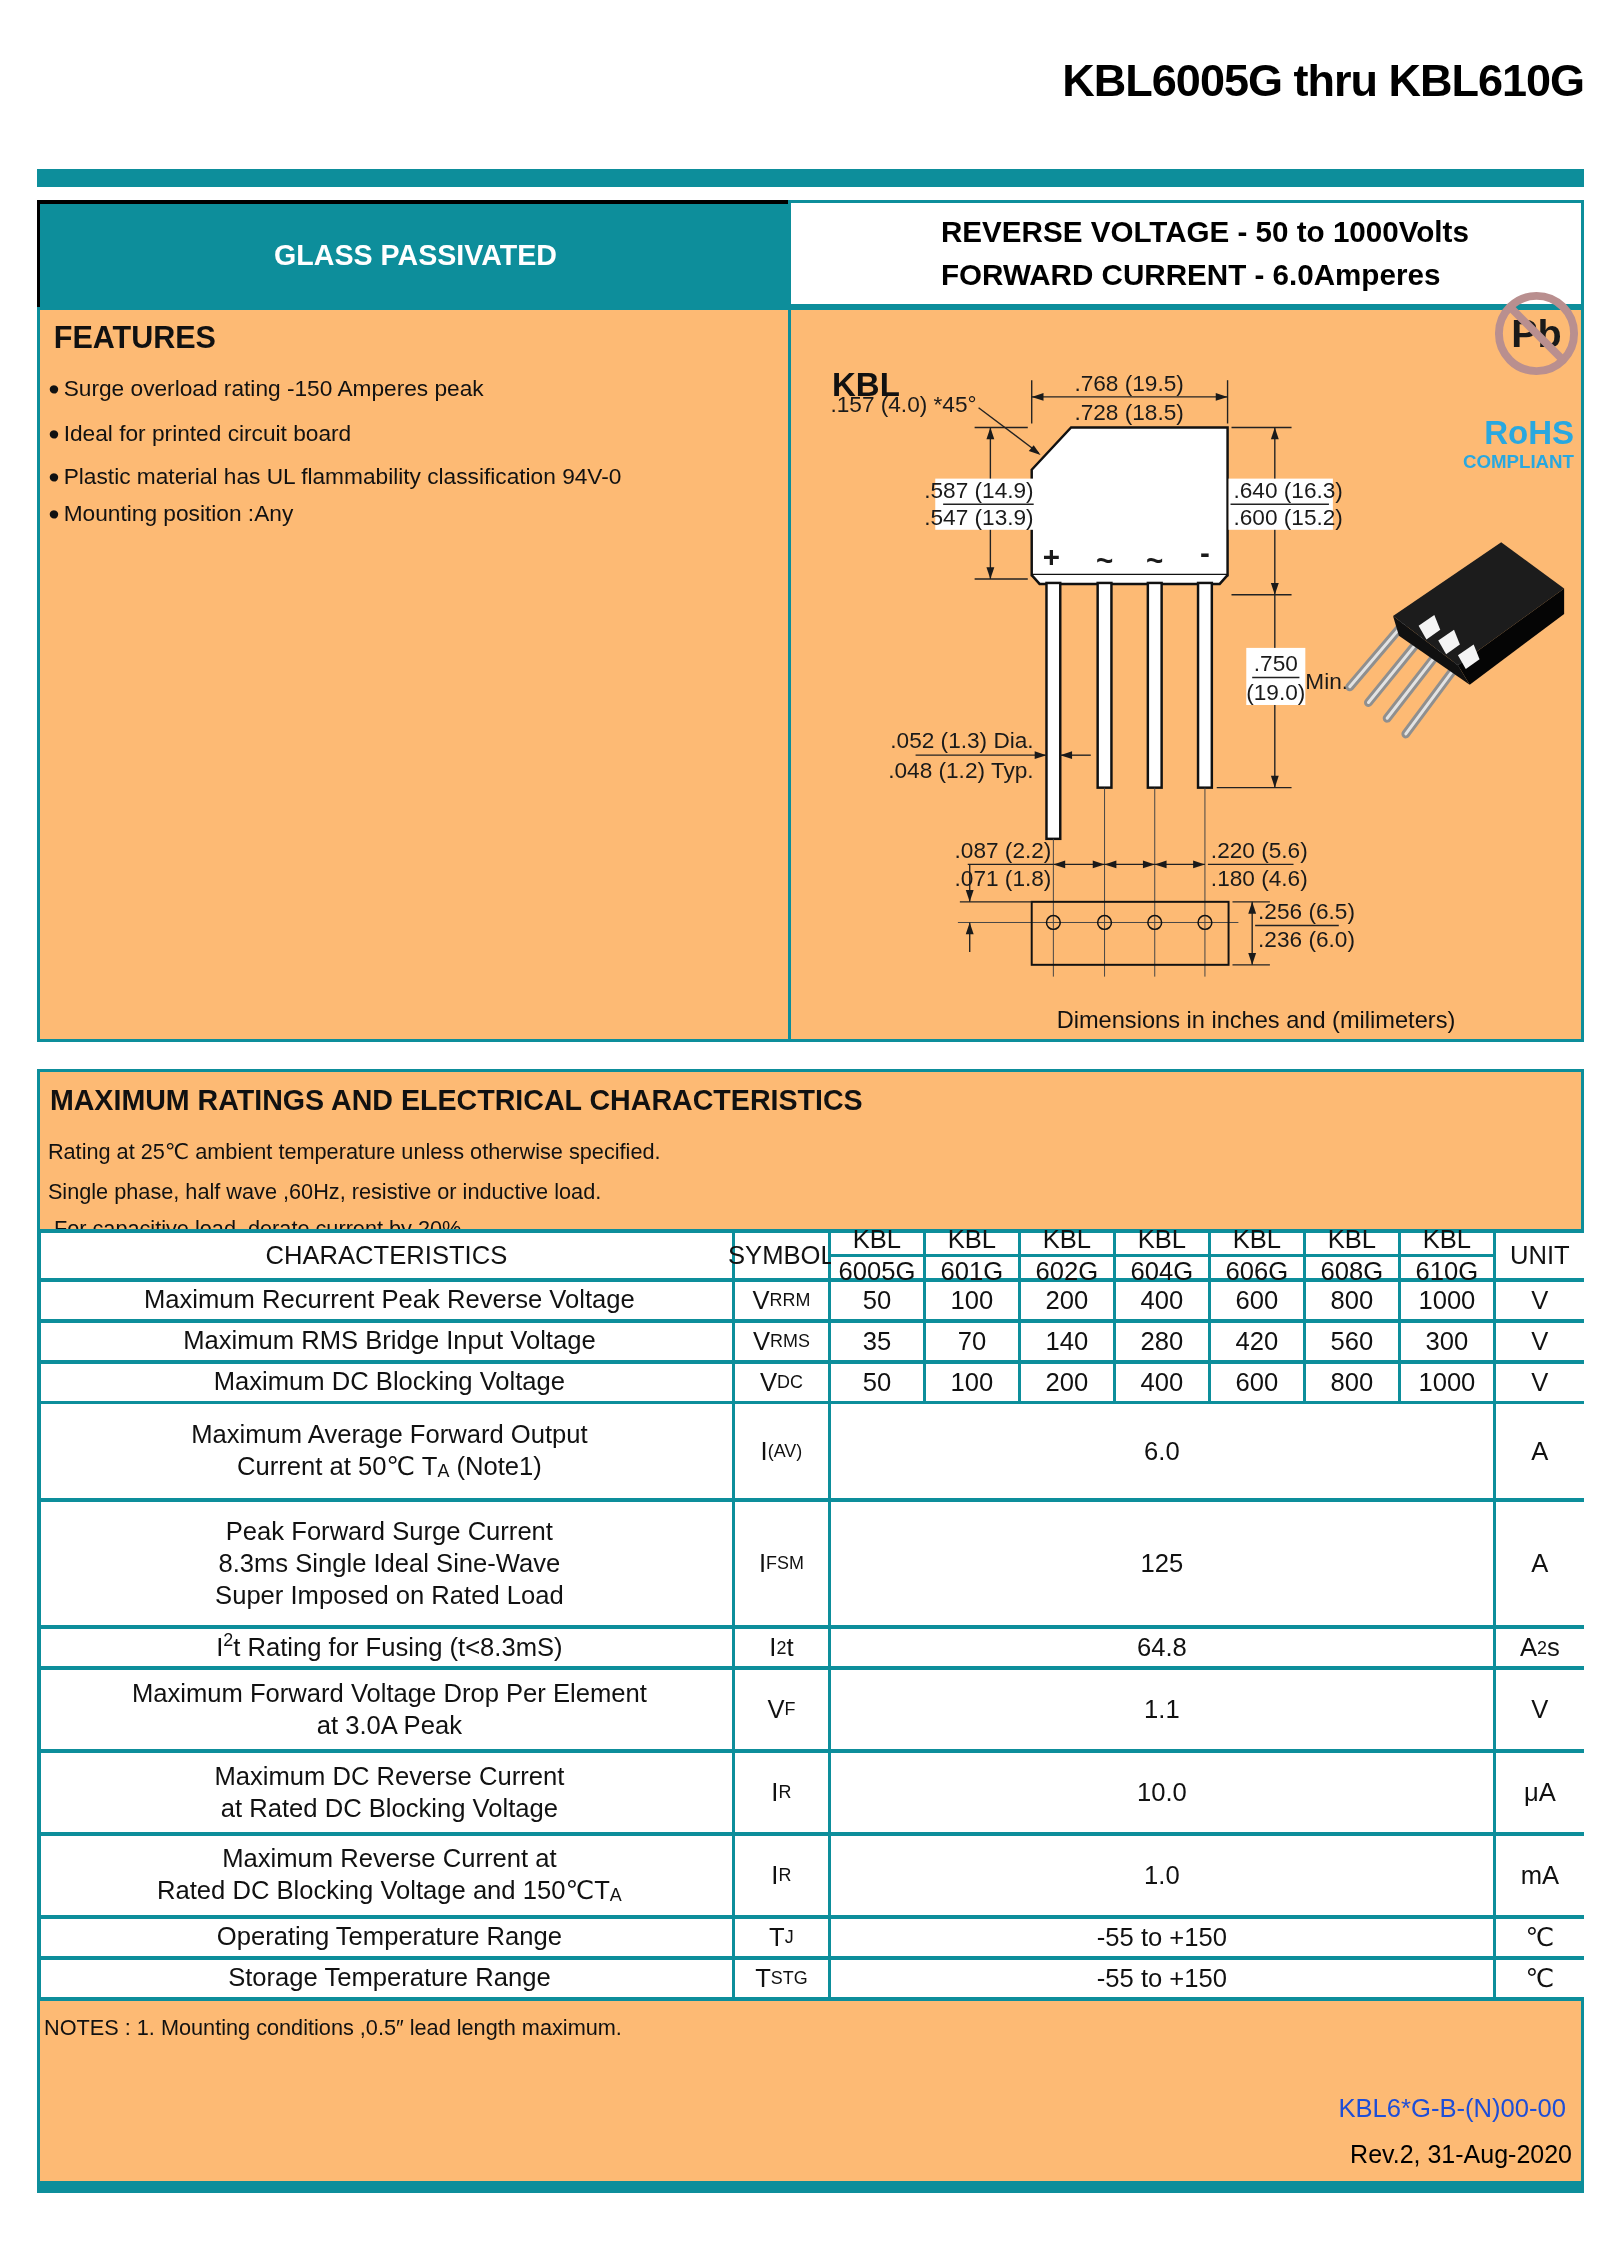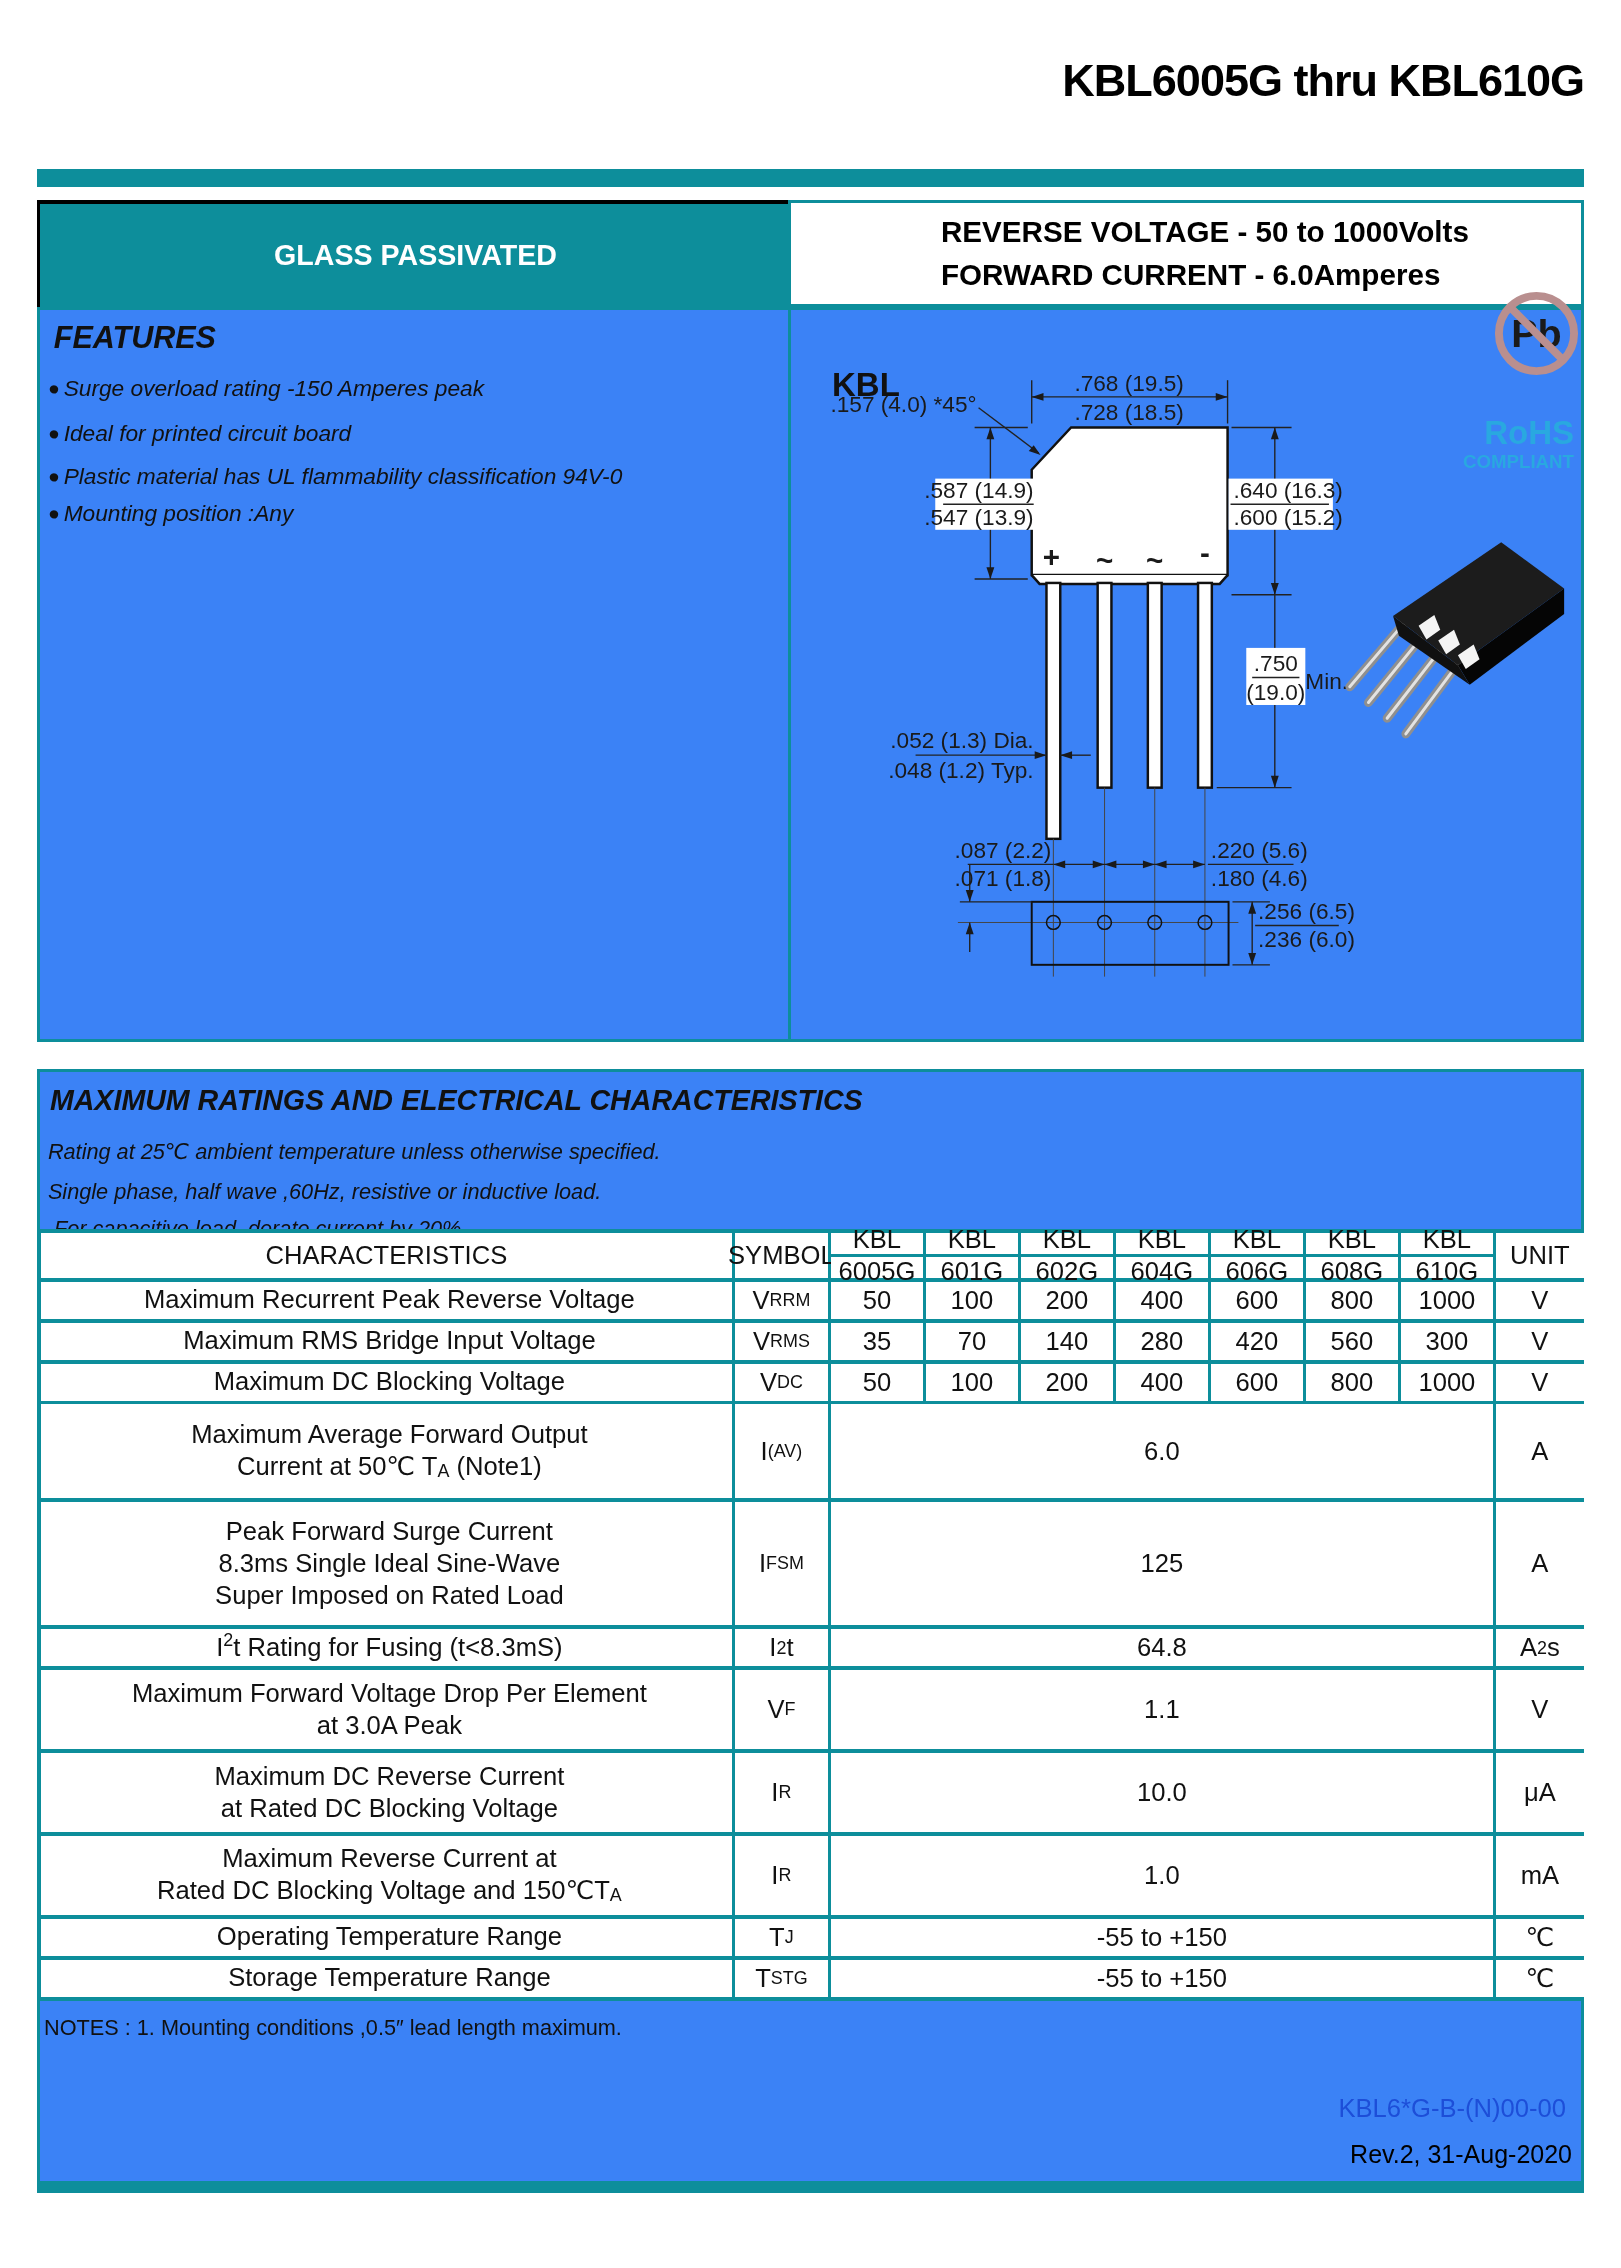--- a/index.html
+++ b/index.html
@@ -7,21 +7,21 @@
   body{background:#e8e8e8;font-family:"Liberation Sans","DejaVu Sans",sans-serif;color:#111;}
   .page{position:relative;width:1621px;height:2269px;background:#fff;margin:0 auto;overflow:hidden;}
   .abs{position:absolute;}
   .teal-band{background:var(--teal);}
   .doc-title{font-size:45px;font-weight:bold;letter-spacing:-1px;color:#000;}
   .hdr-left{background:var(--teal);border-top:4.9px solid #000;border-left:3.9px solid #000;
             color:#fff;font-weight:bold;font-size:28.6px;text-align:center;
             display:flex;flex-direction:column;justify-content:space-around;padding:9.9px 0;}
   .hdr-right{background:#fff;border:3.9px solid var(--teal);font-weight:bold;font-size:29.6px;color:#000;
              display:flex;flex-direction:column;justify-content:space-around;padding:7.9px 0 7.9px 150px;}
-  .main-box{border:3px solid var(--teal);background:#3b82f6;font-style:italic;}
+  .main-box{border:3px solid var(--teal);background:#fdba74;}
   .features-h{font-size:30.5px;font-weight:bold;}
   .feat-item{font-size:22.7px;display:flex;align-items:center;}
   .feat-item .dot{font-size:19.7px;margin-right:3.9px;line-height:1;}
   .kbl-h{font-size:33px;font-weight:bold;}
   .rohs{color:#29a8e0;font-weight:bold;text-align:right;}
   .dims-note{font-size:23.6px;text-align:center;}
   .ratings-h{font-size:28.6px;font-weight:bold;}
   .cond{font-size:21.7px;white-space:pre;}
   .grid{position:absolute;left:37px;top:1229px;width:1547px;background:var(--teal);
         display:grid;grid-template-columns:691px 93px repeat(7,92px) 88px;
@@ -222,20 +222,21 @@
       </g>
       <polygon points="58,80 168,5 232,52 124,130" fill="#1c1c1c"></polygon>
       <polygon points="124,130 232,52 232,78 136,150" fill="#050505"></polygon>
       <polygon points="58,80 124,130 136,150 64,100" fill="#101010"></polygon>
       <polygon points="84,90 100,79 106,94 92,104" fill="#f4f4f4"></polygon>
       <polygon points="104,105 120,94 126,109 112,119" fill="#f4f4f4"></polygon>
       <polygon points="124,120 140,109 146,124 132,134" fill="#f4f4f4"></polygon>
     </svg>
   </div>
 
+  <div class="abs dims-note" style="left:936px;top:1007px;width:640px;">Dimensions in inches and (milimeters)</div>
 
   <div class="abs main-box" style="left:37px;top:1069px;width:1547px;height:1124px;">
     <div class="abs ratings-h" style="left:9.9px;top:11.8px;">MAXIMUM RATINGS AND ELECTRICAL CHARACTERISTICS</div>
     <div class="abs cond" style="left:7.9px;top:67px;">Rating at 25℃ ambient temperature unless otherwise specified.</div>
     <div class="abs cond" style="left:7.9px;top:107px;">Single phase, half wave ,60Hz, resistive or inductive load.</div>
     <div class="abs cond" style="left:7.9px;top:144px;"> For capacitive load, derate current by 20%</div>
   </div>
 
   <div class="grid">
       <div class="char-h">CHARACTERISTICS</div>

